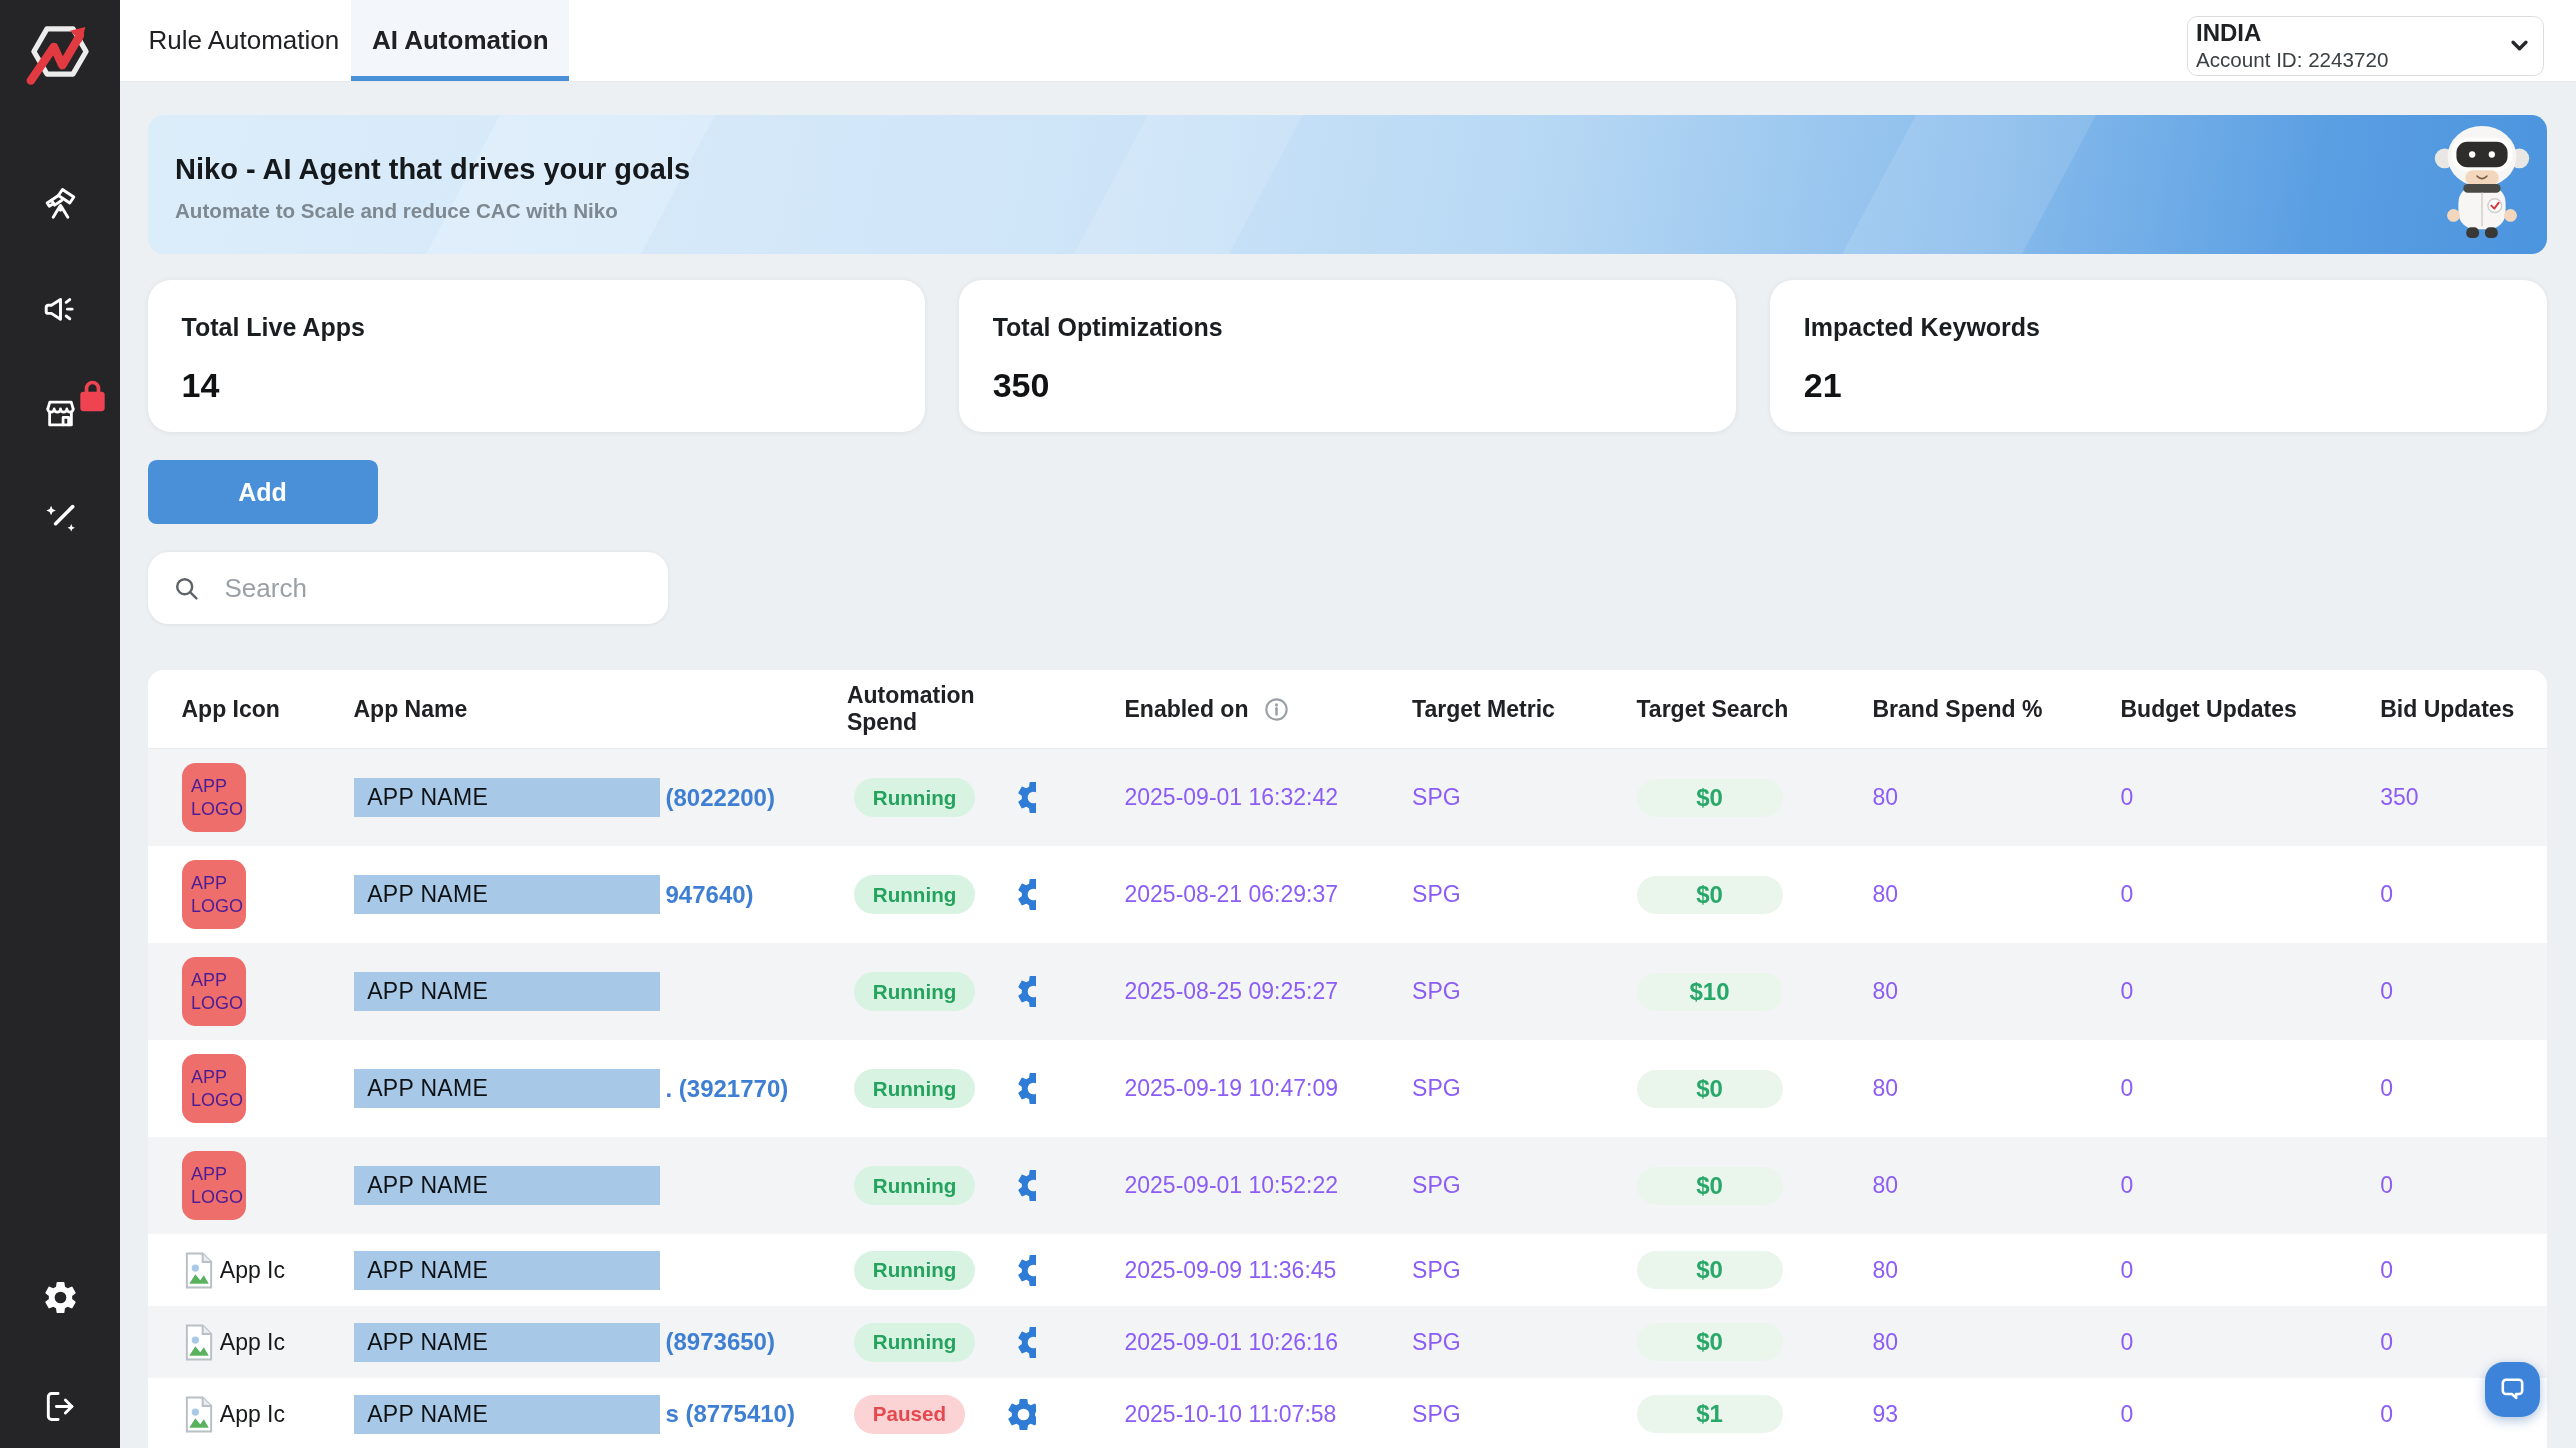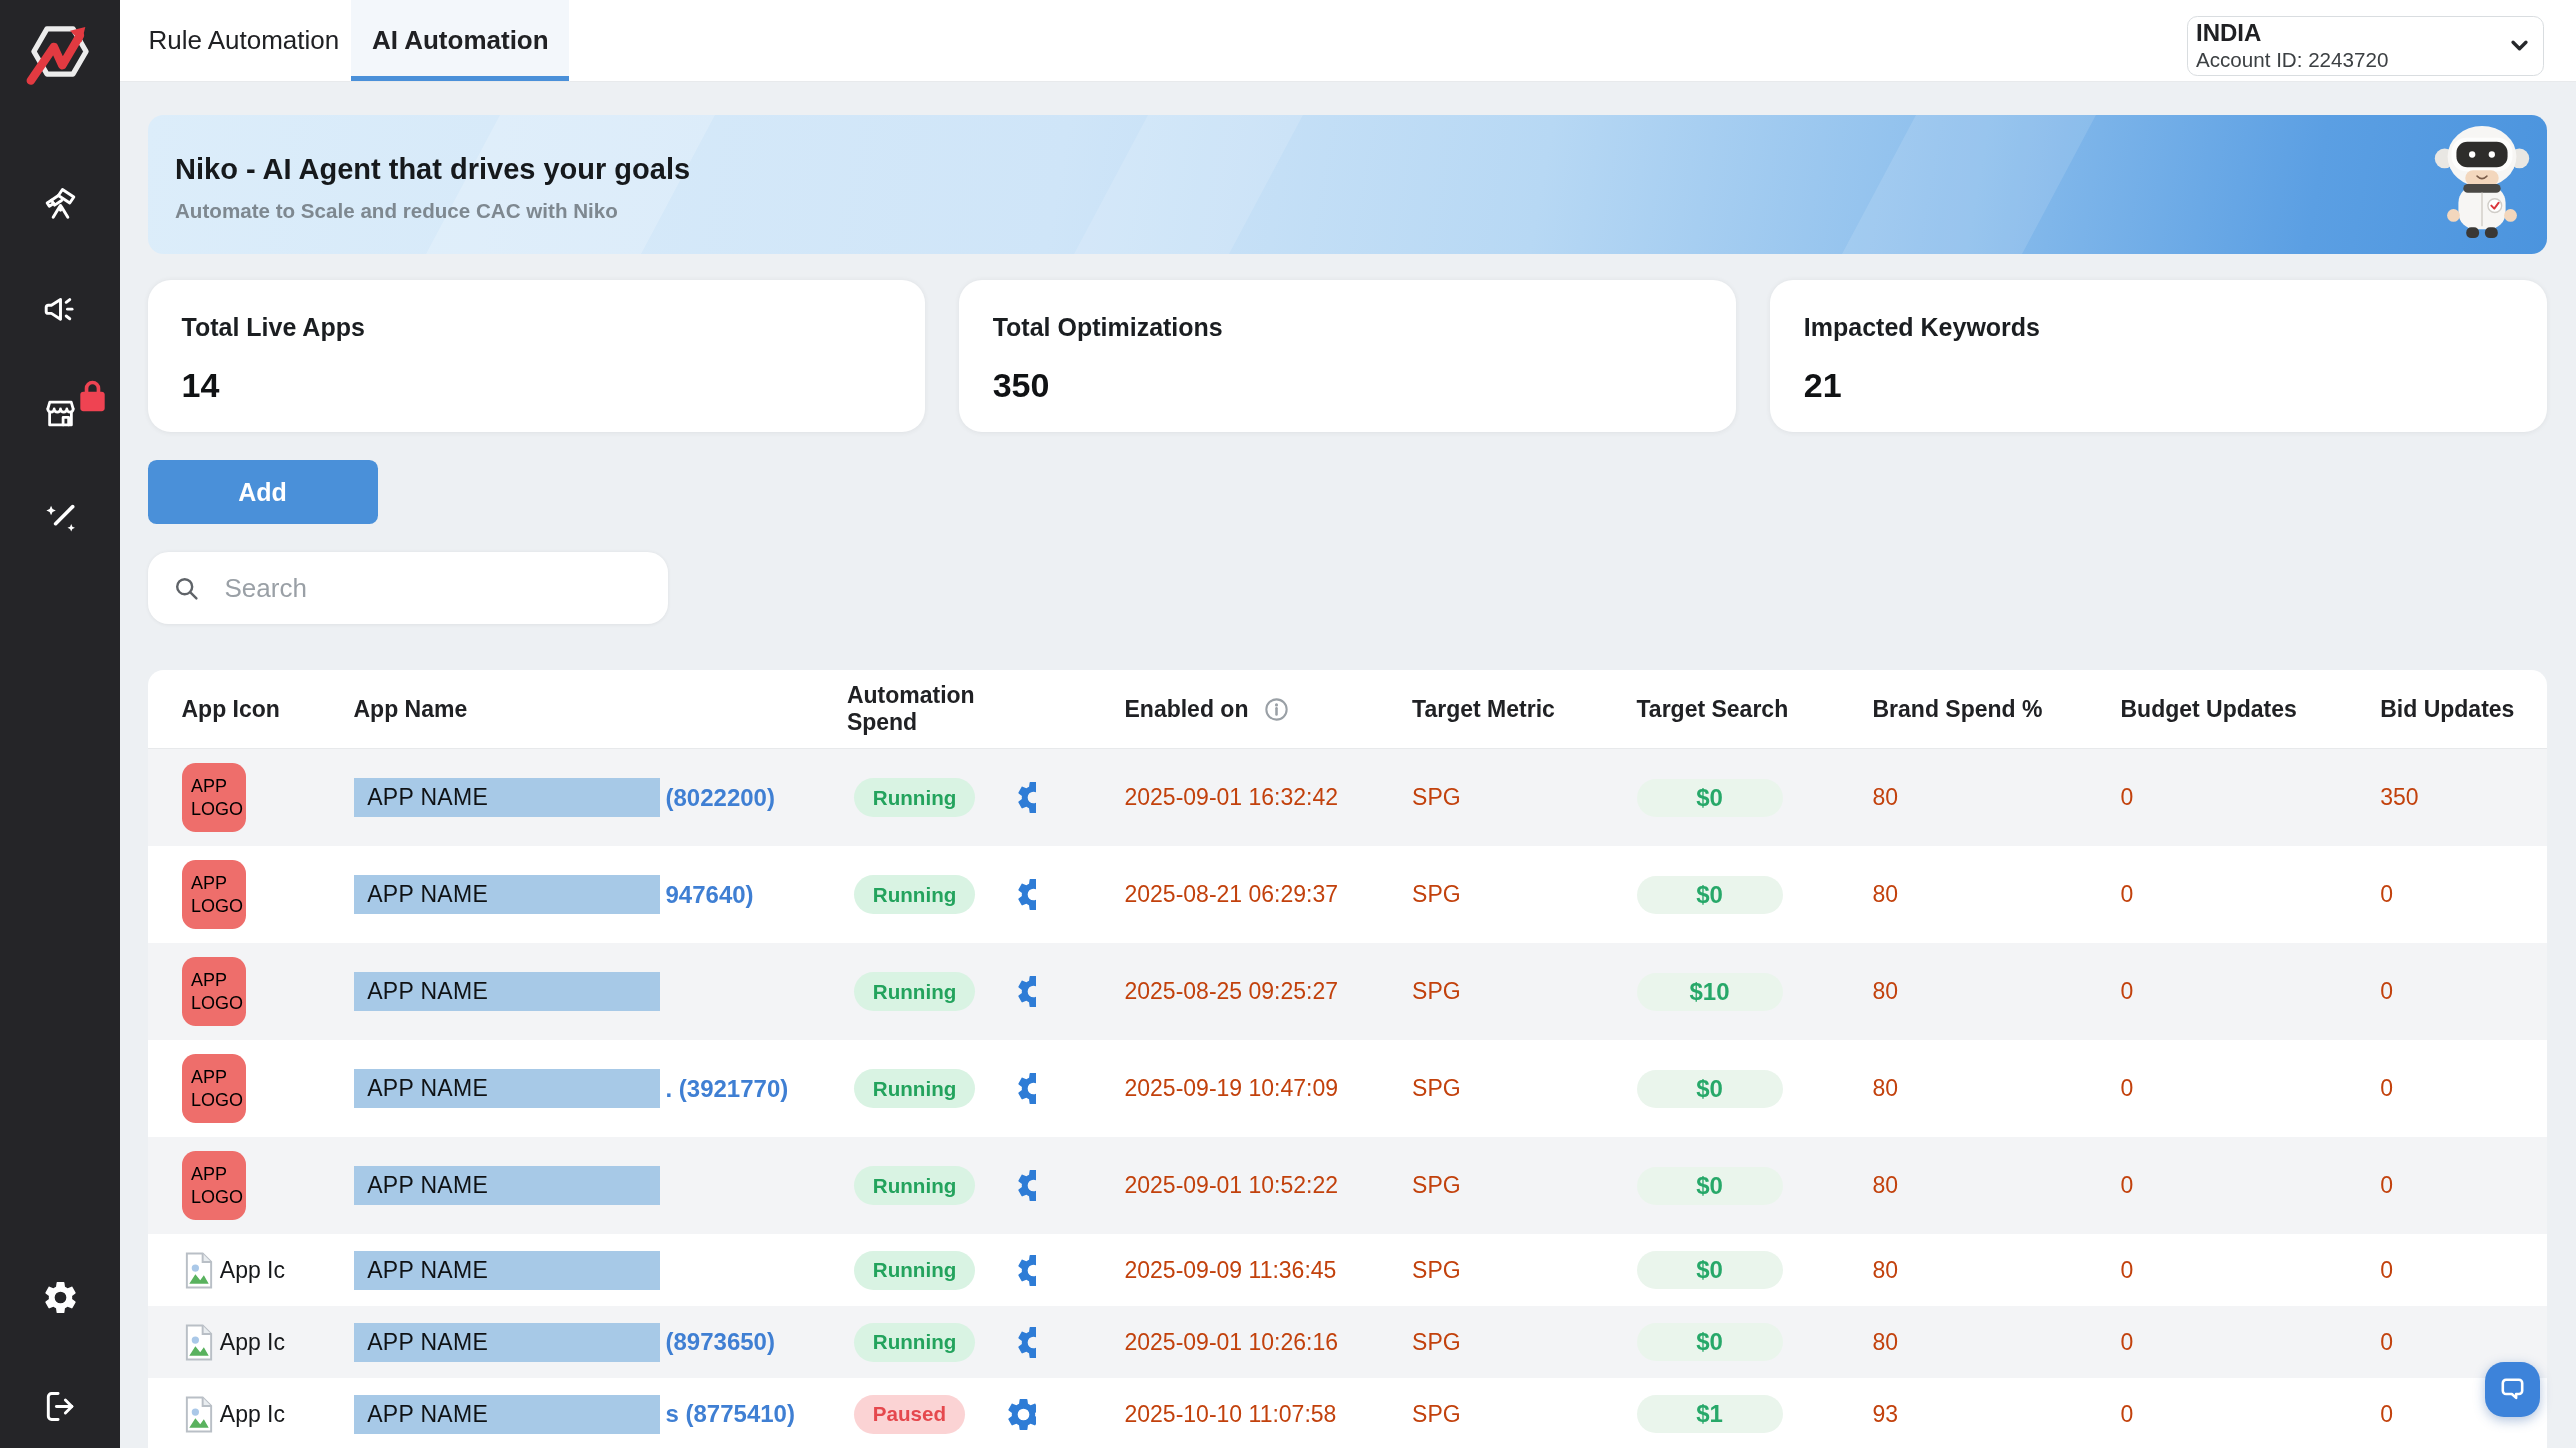--- a/index.html
+++ b/index.html
@@ -66,35 +66,35 @@
   .th{font-size:23px;font-weight:700;color:#202124;}
   .p1{padding-left:34px;}.p3{padding-left:3.4px;}.p4{padding-left:89px;}
   .p5{padding-left:2.6px;}.p7{padding-left:6px;}.p8{padding-left:6px;}.p9{padding-left:7.7px;}
   .hflex{display:flex;align-items:center;gap:13.7px;}
   .info-ic{width:29px;height:29px;cursor:pointer;flex:none;}
 
   .t-row{height:97px;background:#fff;}
   .t-row.alt{background:#f3f4f6;}
   .t-row.short{height:72px;}
   .td{display:flex;align-items:center;height:100%;overflow:hidden;}
-  .app-logo{width:64px;height:69px;background:#ee6e6b;border-radius:13.7px;color:#000000;font-size:18px;
+  .app-logo{width:64px;height:69px;background:#ee6e6b;border-radius:13.7px;color:#4c1d95;font-size:18px;
     line-height:1.25;display:flex;align-items:center;padding:0 9.4px;flex:none;}
   .broken-wrap{display:flex;align-items:center;gap:4.3px;}
   .broken-wrap svg{width:34px;height:39px;flex:none;}
   .broken-alt{font-size:23px;color:#16181a;white-space:nowrap;}
   .redact{width:306px;height:39px;background:#a7c9e7;color:#0f1215;font-size:23px;display:flex;
     align-items:center;padding-left:13.7px;letter-spacing:0.3px;flex:none;}
   .app-id{font-size:24px;font-weight:700;color:#3f7fd3;text-decoration:none;margin-left:6px;white-space:nowrap;cursor:pointer;}
   .pill{min-width:98px;height:39px;border-radius:20px;display:inline-flex;align-items:center;justify-content:center;
     font-size:20.6px;font-weight:700;padding:0 19px;margin-left:10.3px;flex:none;}
   .pill.running{background:#d9f3e3;color:#23a35d;}
   .pill.paused{background:#fbd3d4;color:#e5484d;}
   .gear{margin-left:39px;width:39px;height:39px;cursor:pointer;flex:none;}
   .gear svg{width:39px;height:39px;display:block;}
-  .cell-text{font-size:23px;color:#c2410c;}
+  .cell-text{font-size:23px;color:#8b5cf6;}
   .vpill{width:146px;height:38px;border-radius:19px;background:#eaf5ec;color:#27a869;font-weight:700;
     font-size:24px;display:flex;align-items:center;justify-content:center;flex:none;}
 
   .chat-fab{position:absolute;right:36px;bottom:31px;width:55px;height:55px;border-radius:19px;background:#3d83da;
     display:flex;align-items:center;justify-content:center;box-shadow:0 3.4px 12px rgba(33,85,160,.35);cursor:pointer;z-index:40;}
   .chat-fab svg{width:31px;height:31px;}
 </style>
 </head>
 <body>
 

